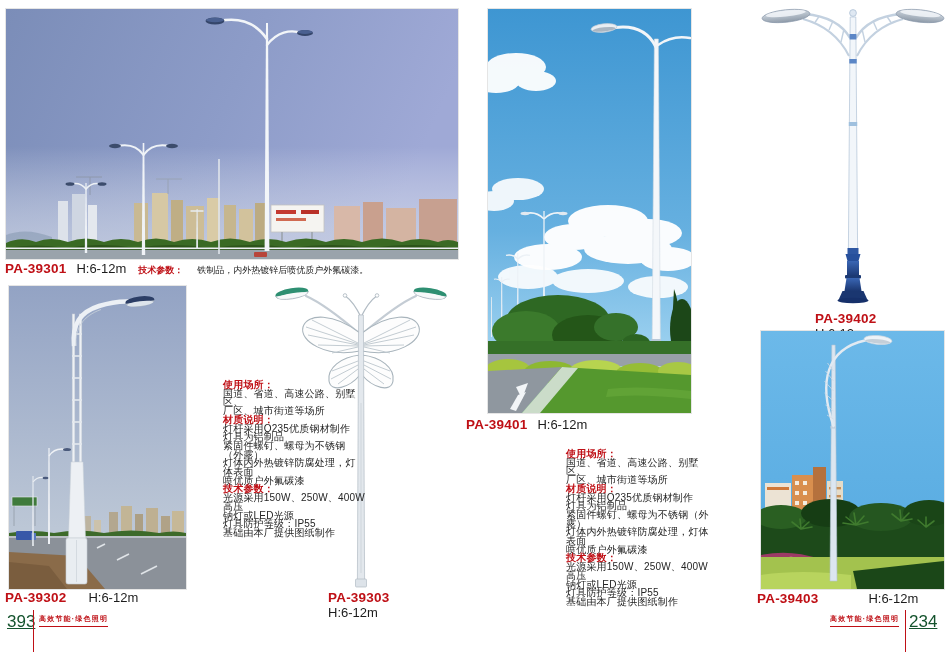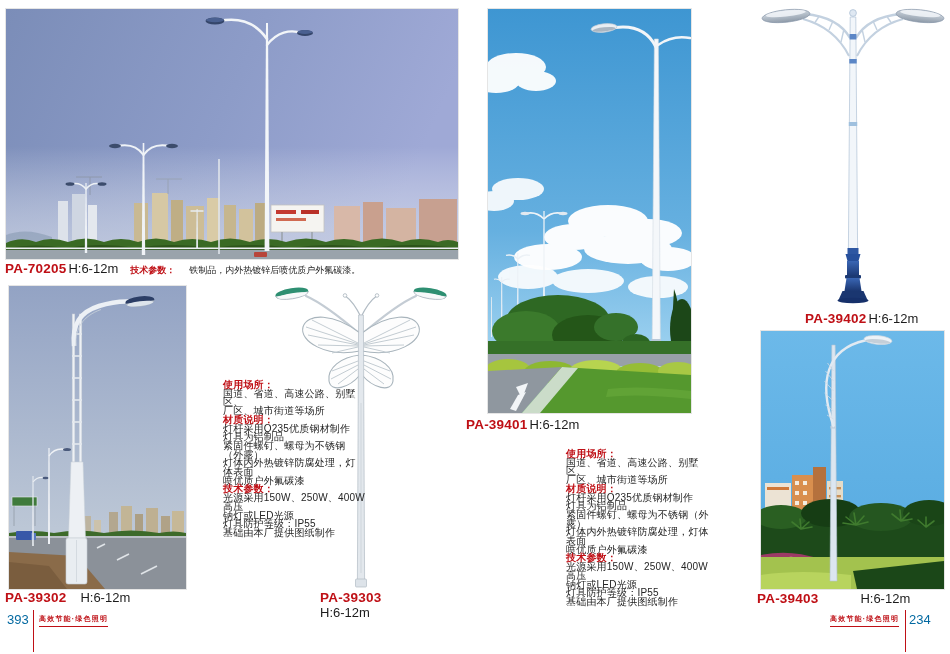--- a/index.html
+++ b/index.html
@@ -7,26 +7,26 @@
     --ink:#1e1e1e;
   }
   html,body{margin:0;padding:0;background:#ffffff;}
   body{font-family:"Liberation Sans","DejaVu Sans",sans-serif;color:var(--ink);}
   #spread{position:relative;width:950px;height:654px;background:#fff;overflow:hidden;}
   .photo{position:absolute;overflow:hidden;border:1px solid rgba(0,0,0,0.10);}
   .photo svg{display:block;}
   .illus{position:absolute;}
   .caption{position:absolute;white-space:nowrap;display:flex;align-items:baseline;}
   .caption .code{font-weight:bold;font-size:13.5px;color:var(--red);letter-spacing:0.2px;}
-  .caption .h{font-size:13px;color:#1c1c1c;margin-left:2px;}
+  .caption .h{font-size:13px;color:#1c1c1c;margin-left:10px;}
   .caption .note-label{font-size:9px;font-weight:bold;color:var(--red);margin-left:12px;}
   .caption .note-text{font-size:9px;color:#262626;margin-left:14px;}
   .spec{position:absolute;font-size:10px;line-height:8.7px;color:#242424;letter-spacing:0.2px;}
   .spec .hd{color:var(--red);font-weight:bold;}
-  .footer-num{position:absolute;font-size:13px;color:#0369a1;}
+  .footer-num{position:absolute;font-size:17px;color:#14532d;text-decoration:underline;}
   .footer-slogan{position:absolute;font-size:7px;font-weight:bold;color:var(--red);letter-spacing:1.2px;border-bottom:1px solid var(--red);padding-bottom:2px;white-space:nowrap;}
   .footer-rule{position:absolute;width:1px;height:42px;background:var(--red);}
 </style>
 </head>
 <body>
 
 <div id="spread">
 
   <div class="photo" style="left:5px;top:8px;width:452px;height:250px;">
     <svg width="452" height="250" viewBox="0 0 452 250">
@@ -103,21 +103,21 @@
         <path d="M261,36 C271,23 284,20 296,24" stroke="#f2f5f8" stroke-width="2.4" fill="none"></path>
         <ellipse cx="209" cy="12" rx="9.5" ry="3.4" fill="#35466a"></ellipse>
         <ellipse cx="209" cy="11" rx="9" ry="2.2" fill="#4a6090"></ellipse>
         <ellipse cx="299" cy="24" rx="8" ry="3" fill="#35466a"></ellipse>
         <ellipse cx="299" cy="23" rx="7.5" ry="1.9" fill="#4a6090"></ellipse>
       </g>
     </svg>
   </div>
 
   <div class="caption" style="left:5px;top:261px;">
-    <span class="code">PA-70205</span>
+    <span class="code">PA-39301</span>
     <span class="h">H:6-12m</span>
     <span class="note-label">技术参数：</span>
     <span class="note-text">铁制品，内外热镀锌后喷优质户外氟碳漆。</span>
   </div>
 
   <div class="photo" style="left:8px;top:285px;width:177px;height:303px;">
     <svg width="177" height="303" viewBox="0 0 177 303">
       <defs>
         <linearGradient id="sky2" x1="0" y1="0" x2="0" y2="1">
           <stop offset="0" stop-color="#93a3c4"></stop>
@@ -395,21 +395,21 @@
         <polygon points="88.5,250 103.5,250 101.5,257 90.5,257" fill="#27509c"></polygon>
         <rect x="90" y="257" width="12" height="16" fill="url(#base-blue)"></rect>
         <rect x="88" y="271" width="16" height="3.4" rx="1" fill="#1c3a74"></rect>
         <polygon points="89.5,274 102.5,274 104.5,287 87.5,287" fill="url(#base-blue)"></polygon>
         <polygon points="85.5,287 106.5,287 110.5,296 81.5,296" fill="#1a3670"></polygon>
         <ellipse cx="96" cy="296.5" rx="15.5" ry="2.8" fill="#16306a"></ellipse>
       </g>
     </svg>
   </div>
 
-  <div class="caption" style="left:805px;top:311px;">
+  <div class="caption" style="left:805px;top:311px;flex-direction:column;">
     <span class="code">PA-39402</span>
     <span class="h">H:6-12m</span>
   </div>
 
   <div class="spec" style="left:566px;top:450px;width:148px;">
     <div class="hd">使用场所：</div>
     <div>国道、省道、高速公路、别墅区、</div>
     <div>厂区、城市街道等场所</div>
     <div class="hd">材质说明：</div>
     <div>灯杆采用Q235优质钢材制作</div>

